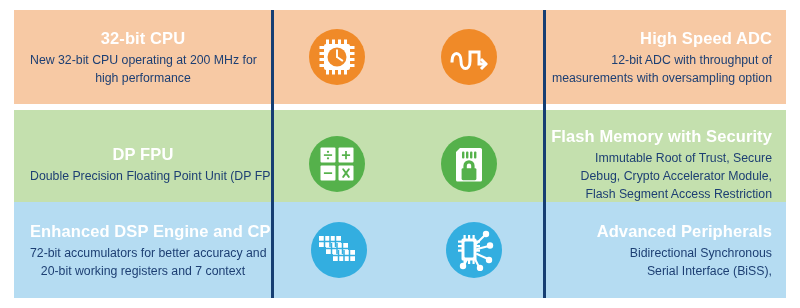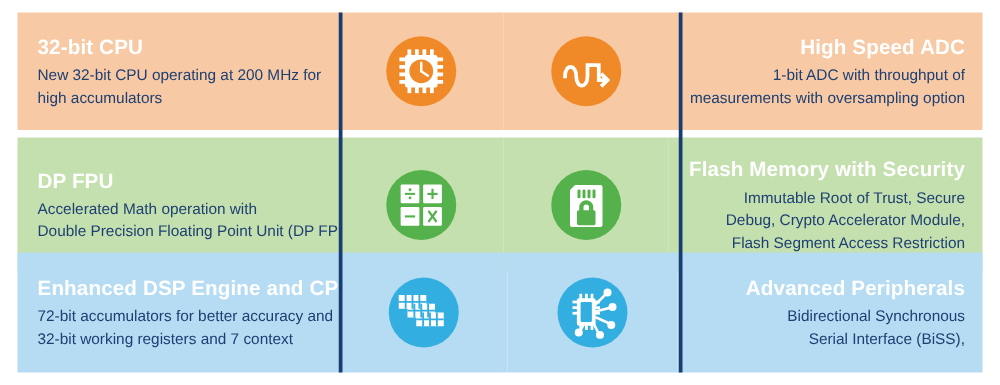--- a/index.html
+++ b/index.html
@@ -56,21 +56,21 @@
   }
 
   .row-orange .cell { background: #f7c9a4; }
   .row-green  .cell { background: #c4e0ae; }
   .row-blue   .cell { background: #b5dcf2; }
 
   
 
   .block { width: 100%; }
   .block.right { text-align: right; }
-  .block.left  { text-align: left; }
+  .block.left  { text-align: center; }
 
   .title {
     color: #ffffff;
     font-weight: bold;
     font-size: 16.5px;
     line-height: 1.35;
     letter-spacing: 0.1px;
     white-space: nowrap;
   }
   .desc {
@@ -112,21 +112,21 @@
 
 <div id="infographic">
 
   <div class="row row-orange">
 
     <div class="cell cell-text-left">
       <div class="block left">
         <div class="title">32-bit CPU</div>
         <div class="desc">
           <span>New 32-bit CPU operating at 200 MHz for</span>
-          <span>high accumulators</span>
+          <span>high performance</span>
         </div>
       </div>
     </div>
 
     <div class="cell cell-icon">
       <div class="icon-circle icon-orange">
         <svg width="38" height="38" viewBox="0 0 38 38" aria-hidden="true">
           <g fill="#ffffff">
 
             <rect x="8" y="1.5" width="3" height="5"></rect>
@@ -164,34 +164,33 @@
           <path d="M2 19 C2 9, 11 9, 11 19 C11 29, 20 29, 20 19 L20 10 L29 10 L29 22 L35 22" fill="none" stroke="#ffffff" stroke-width="3" stroke-linecap="square" stroke-linejoin="miter"></path>
           <path d="M32 18 L36 22 L32 26" fill="none" stroke="#ffffff" stroke-width="3" stroke-linecap="square"></path>
         </svg>
       </div>
     </div>
 
     <div class="cell cell-text-right">
       <div class="block right">
         <div class="title">High Speed ADC</div>
         <div class="desc">
-          <span>1-bit ADC with throughput of</span>
+          <span>12-bit ADC with throughput of</span>
           <span>measurements with oversampling option</span>
         </div>
       </div>
     </div>
   </div>
 
   <div class="row row-green">
 
     <div class="cell cell-text-left">
       <div class="block left">
         <div class="title">DP FPU</div>
         <div class="desc">
-          <span>Accelerated Math operation with</span>
           <span>Double Precision Floating Point Unit (DP FPU)</span>
         </div>
       </div>
     </div>
 
     <div class="cell cell-icon">
       <div class="icon-circle icon-green">
         <svg width="34" height="34" viewBox="0 0 34 34" aria-hidden="true">
           <g fill="#ffffff">
             <rect x="0.5" y="0.5" width="15" height="15" rx="1"></rect>
@@ -250,21 +249,21 @@
     </div>
   </div>
 
   <div class="row row-blue">
 
     <div class="cell cell-text-left">
       <div class="block left">
         <div class="title">Enhanced DSP Engine and CPU</div>
         <div class="desc">
           <span>72-bit accumulators for better accuracy and</span>
-          <span>32-bit working registers and 7 context</span>
+          <span>20-bit working registers and 7 context</span>
         </div>
       </div>
     </div>
 
     <div class="cell cell-icon">
       <div class="icon-circle icon-blue">
         <svg width="42" height="30" viewBox="0 0 42 30" aria-hidden="true">
 
           <g fill="#ffffff">
             <rect x="1" y="1" width="22" height="11"></rect>

